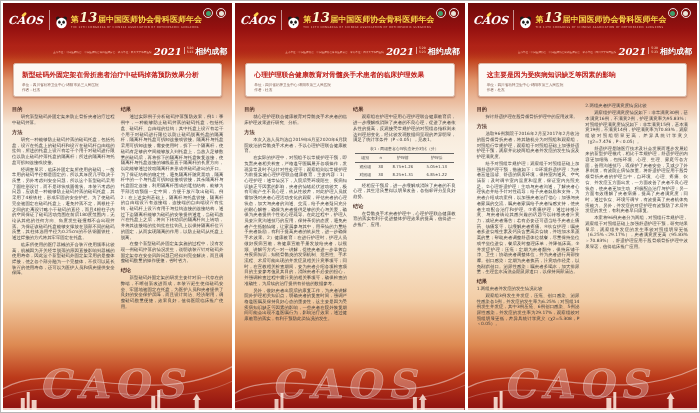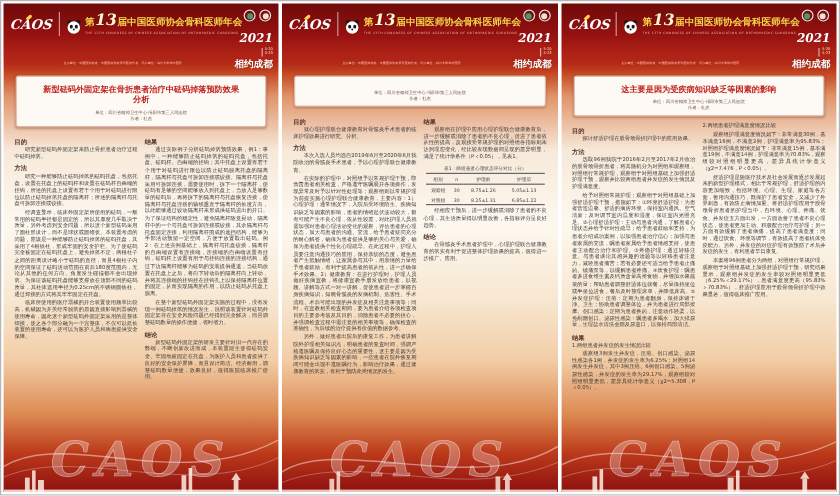--- a/index.html
+++ b/index.html
@@ -19,27 +19,27 @@
   .panda{width:13px;height:13px;margin-right:3px;flex:0 0 auto;}
   .hd-title-wrap{flex:1;min-width:0;}
   .hd-title{font-weight:bold;color:#ffd24a;font-size:8px;white-space:nowrap;line-height:1.1;text-shadow:0 0 1px rgba(0,0,0,.3);}
   .hd-num{font-size:13px;color:#fff7d0;font-family:"DejaVu Serif","Liberation Serif",serif;font-style:italic;padding:0 .5px;}
   .hd-title-en{font-size:2.6px;color:#f3b49d;letter-spacing:.4px;margin-top:1px;white-space:nowrap;overflow:hidden;}
   .badges{position:absolute;top:5px;right:6px;display:flex;gap:3px;}
   .badge{width:10px;height:10px;border-radius:50%;border:1px solid rgba(255,255,255,.85);display:flex;align-items:center;justify-content:center;}
   .badge .dot{width:5px;height:5px;border-radius:50%;background:#3f9e6b;}
   .badge.b2 .dot{background:#e8e4d8;}
   .hd-orgline{position:absolute;left:50px;bottom:6px;font-size:2.6px;color:#ffc3ad;white-space:nowrap;overflow:hidden;max-width:120px;}
-  .date-block{position:absolute;right:5px;bottom:3px;display:flex;align-items:flex-end;gap:2px;color:#fff;flex-direction:column;}
+  .date-block{position:absolute;right:5px;bottom:3px;display:flex;align-items:flex-start;gap:2px;color:#fff;}
   .year{font-family:"DejaVu Serif","Liberation Serif",serif;font-style:italic;font-weight:bold;font-size:10px;line-height:1;}
   .dates{display:flex;flex-direction:column;font-size:3px;line-height:1.2;color:#ffe9c9;border-left:.5px solid rgba(255,255,255,.6);padding-left:2px;}
   .city{font-family:"DejaVu Serif","Liberation Serif",serif;font-weight:bold;font-size:8px;line-height:1;color:#fff;text-shadow:0 0 1px rgba(0,0,0,.35);}
   
   .p-card{position:relative;z-index:2;margin:3px 10px 3px;background:#fdf9f4;border:.5px solid #dcb9a6;border-radius:2.5px;
-    box-shadow:0 1px 2px rgba(110,25,12,.35);padding:7px 21px 4px;text-align:center;flex:0 0 auto;}
+    box-shadow:0 1px 2px rgba(110,25,12,.35);padding:7px 8px 4px;flex:0 0 auto;}
   .p-title{font-size:6.8px;font-weight:bold;color:#c0211c;line-height:1.25;}
   .p-unit{font-size:3.6px;color:#7d5a4f;margin-top:4px;}
   .p-author{font-size:3.6px;color:#7d5a4f;margin-top:1px;}
   
   .p-body{position:relative;z-index:1;flex:1;display:flex;gap:6px;padding:3px 9px 0;overflow:hidden;}
   .col{flex:1;min-width:0;}
   .sec-h{font-size:5.2px;font-weight:bold;color:#50332a;margin:3px 0 1px;}
   .para{font-size:4.4px;line-height:1.3;color:#3c3c3c;text-align:justify;text-indent:2em;margin:0 0 1px;}
   .para.noindent{text-indent:0;}
   
@@ -176,20 +176,21 @@
         <span class="year">2021</span>
         <span class="dates">
             <span>5·20</span>
             <span>5·23</span>
           </span>
         <span class="city">相约成都</span>
       </div>
     </div>
 
     <div class="p-card">
+      <div class="p-title">心理护理联合健康教育对骨髓炎手术患者的临床护理效果</div>
       <div class="p-unit">单位：四川省精神卫生中心·绵阳市第三人民医院</div>
       <div class="p-author">作者：杜杰</div>
     </div>
 
     <div class="p-body">
       <div class="col">
         <div class="sec-h">目的</div>
         <p class="para">就心理护理联合健康教育对骨髓炎手术患者的临床护理效果进行研究、分析。</p>
         <div class="sec-h">方法</div>
         <p class="para">本次入选人员均选自2019年6月至2020年6月我院收治的骨髓炎手术患者，予以心理护理联合健康教育。</p>

